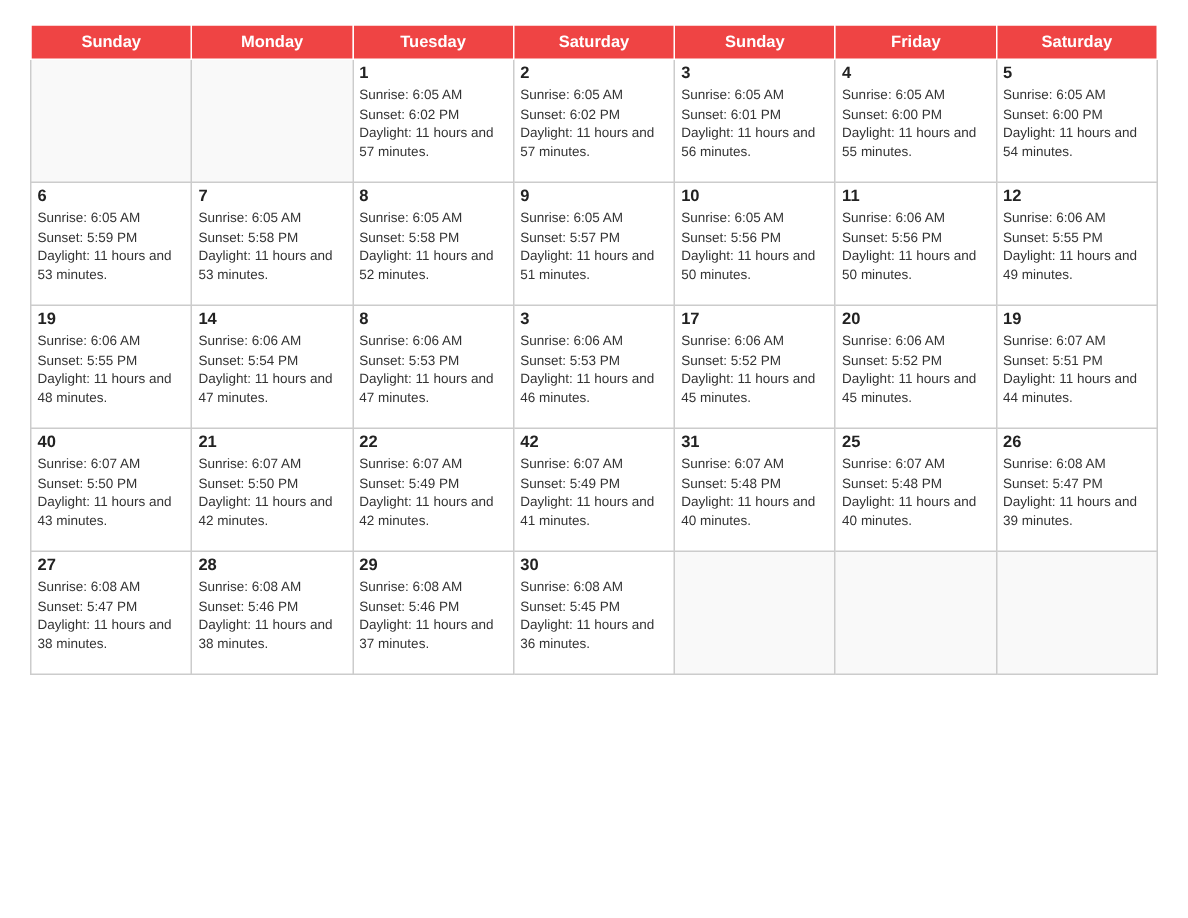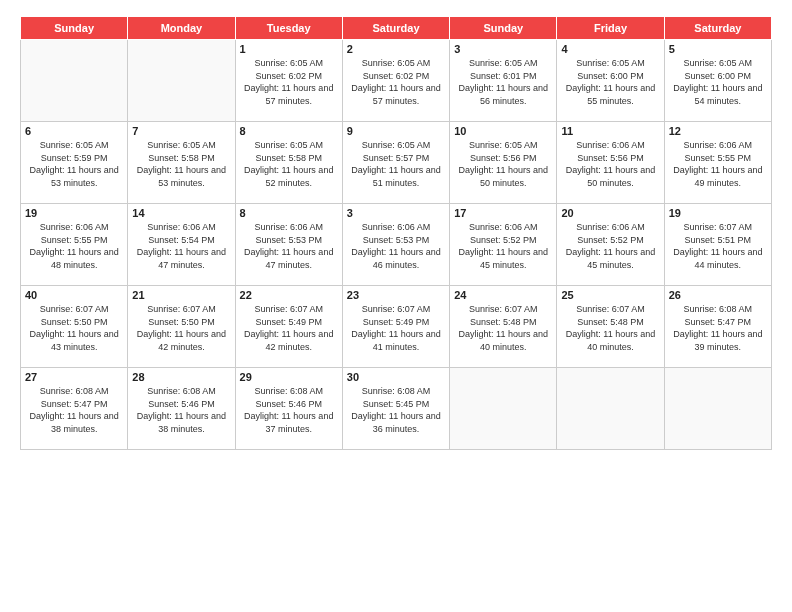--- a/index.html
+++ b/index.html
@@ -73,21 +73,20 @@
     .day-num {
       font-size: 11px;
       font-weight: bold;
       color: #222;
       margin-bottom: 2px;
     }
     .day-info {
       font-size: 9px;
       line-height: 1.4;
       color: #333;
-      text-align: center;
     }
   </style>
 </head>
 <body>
 
 <div class="page">
 
   <table class="calendar">
     <thead>
       <tr>
@@ -236,27 +235,27 @@
 Sunset: 5:50 PM
 Daylight: 11 hours and 42 minutes.</div>
           </td>
           <td>
             <div class="day-num">22</div>
             <div class="day-info" style="white-space: pre-line;">Sunrise: 6:07 AM
 Sunset: 5:49 PM
 Daylight: 11 hours and 42 minutes.</div>
           </td>
           <td>
-            <div class="day-num">23</div>
+            <div class="day-num">42</div>
             <div class="day-info" style="white-space: pre-line;">Sunrise: 6:07 AM
 Sunset: 5:49 PM
 Daylight: 11 hours and 41 minutes.</div>
           </td>
           <td>
-            <div class="day-num">24</div>
+            <div class="day-num">31</div>
             <div class="day-info" style="white-space: pre-line;">Sunrise: 6:07 AM
 Sunset: 5:48 PM
 Daylight: 11 hours and 40 minutes.</div>
           </td>
           <td>
             <div class="day-num">25</div>
             <div class="day-info" style="white-space: pre-line;">Sunrise: 6:07 AM
 Sunset: 5:48 PM
 Daylight: 11 hours and 40 minutes.</div>
           </td>

